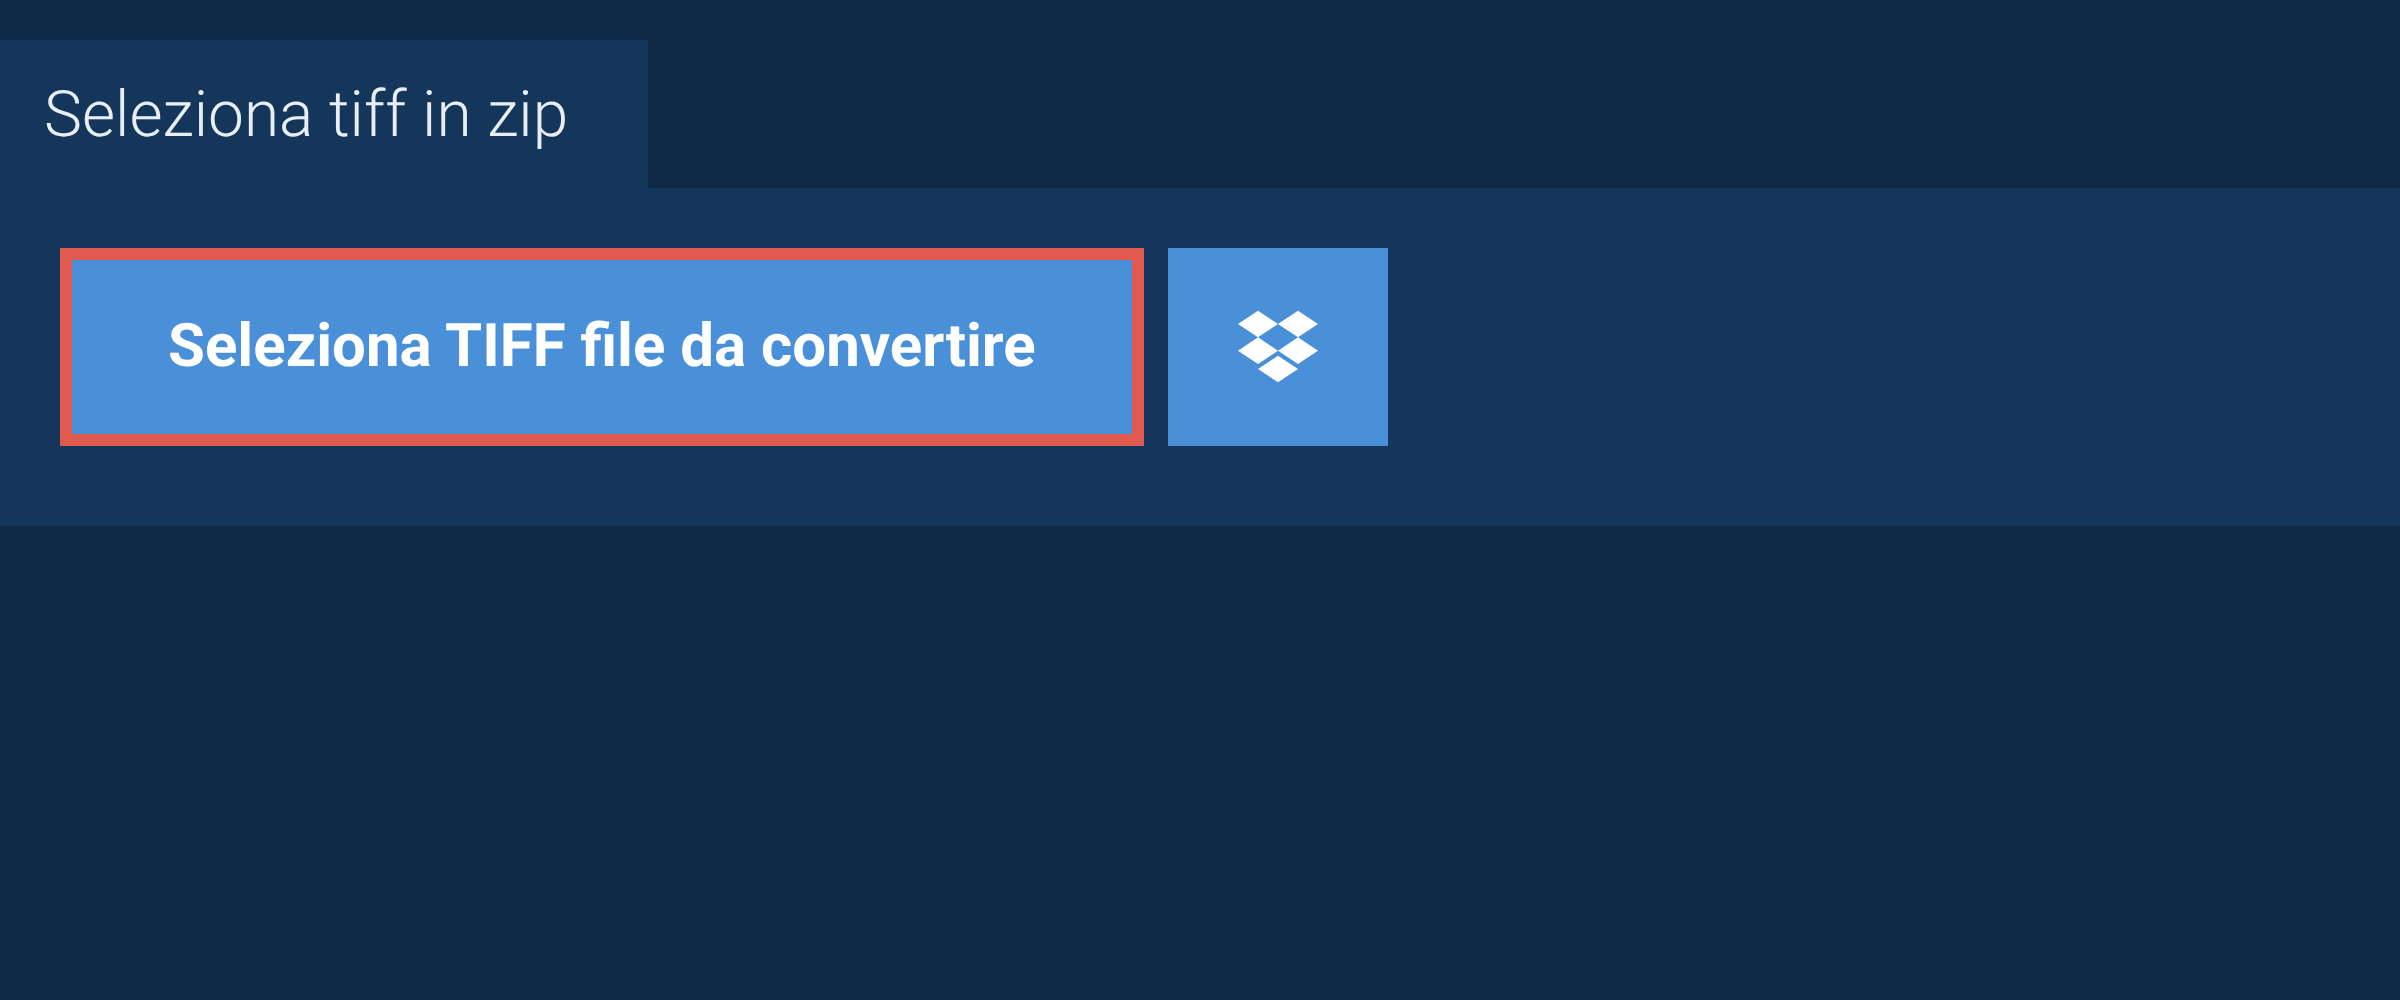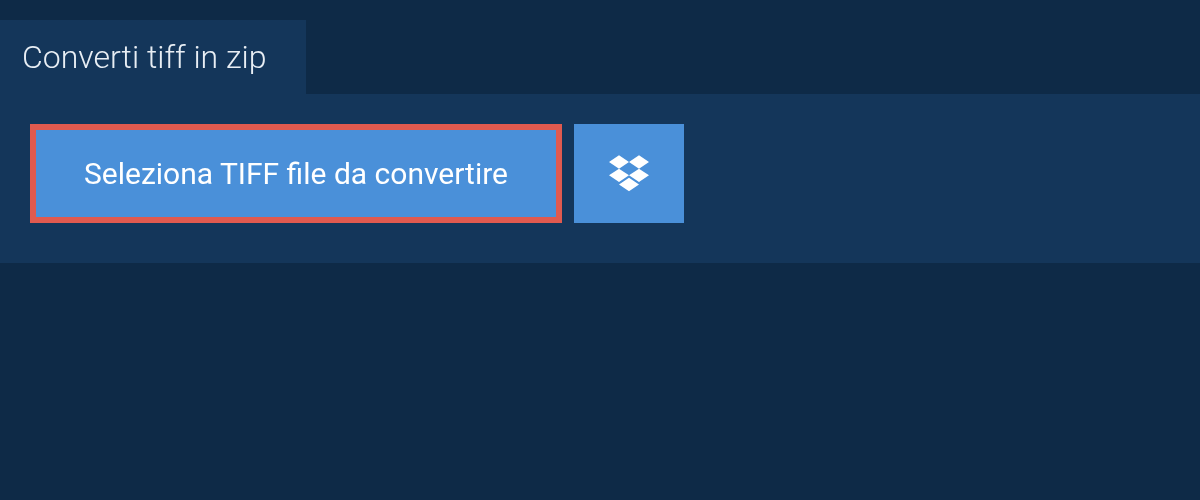--- a/index.html
+++ b/index.html
@@ -28,21 +28,21 @@
   }
   .button-row {
     display: flex;
     gap: 12px;
   }
   .select-button {
     background: #4a90d9;
     border: 6px solid #e05a4f;
     color: #ffffff;
     font-size: 30px;
-    font-weight: 400;
+    font-weight: 700;
     padding: 26px 48px;
     cursor: pointer;
     display: flex;
     align-items: center;
     justify-content: center;
   }
   .dropbox-button {
     background: #4a90d9;
     width: 110px;
     display: flex;
@@ -55,21 +55,21 @@
     height: 40px;
     fill: #ffffff;
   }
 </style>
 </head>
 <body>
 
 
 
 <div class="tab-header">
-  <div class="tab-title">Converti tiff in zip</div>
+  <div class="tab-title">Seleziona tiff in zip</div>
 </div>
 
 <div class="panel">
   <div class="button-row">
     <div class="select-button">
       <span>Seleziona TIFF file da convertire</span>
     </div>
     <div class="dropbox-button">
       <span>
         <svg viewBox="0 0 24 24">

